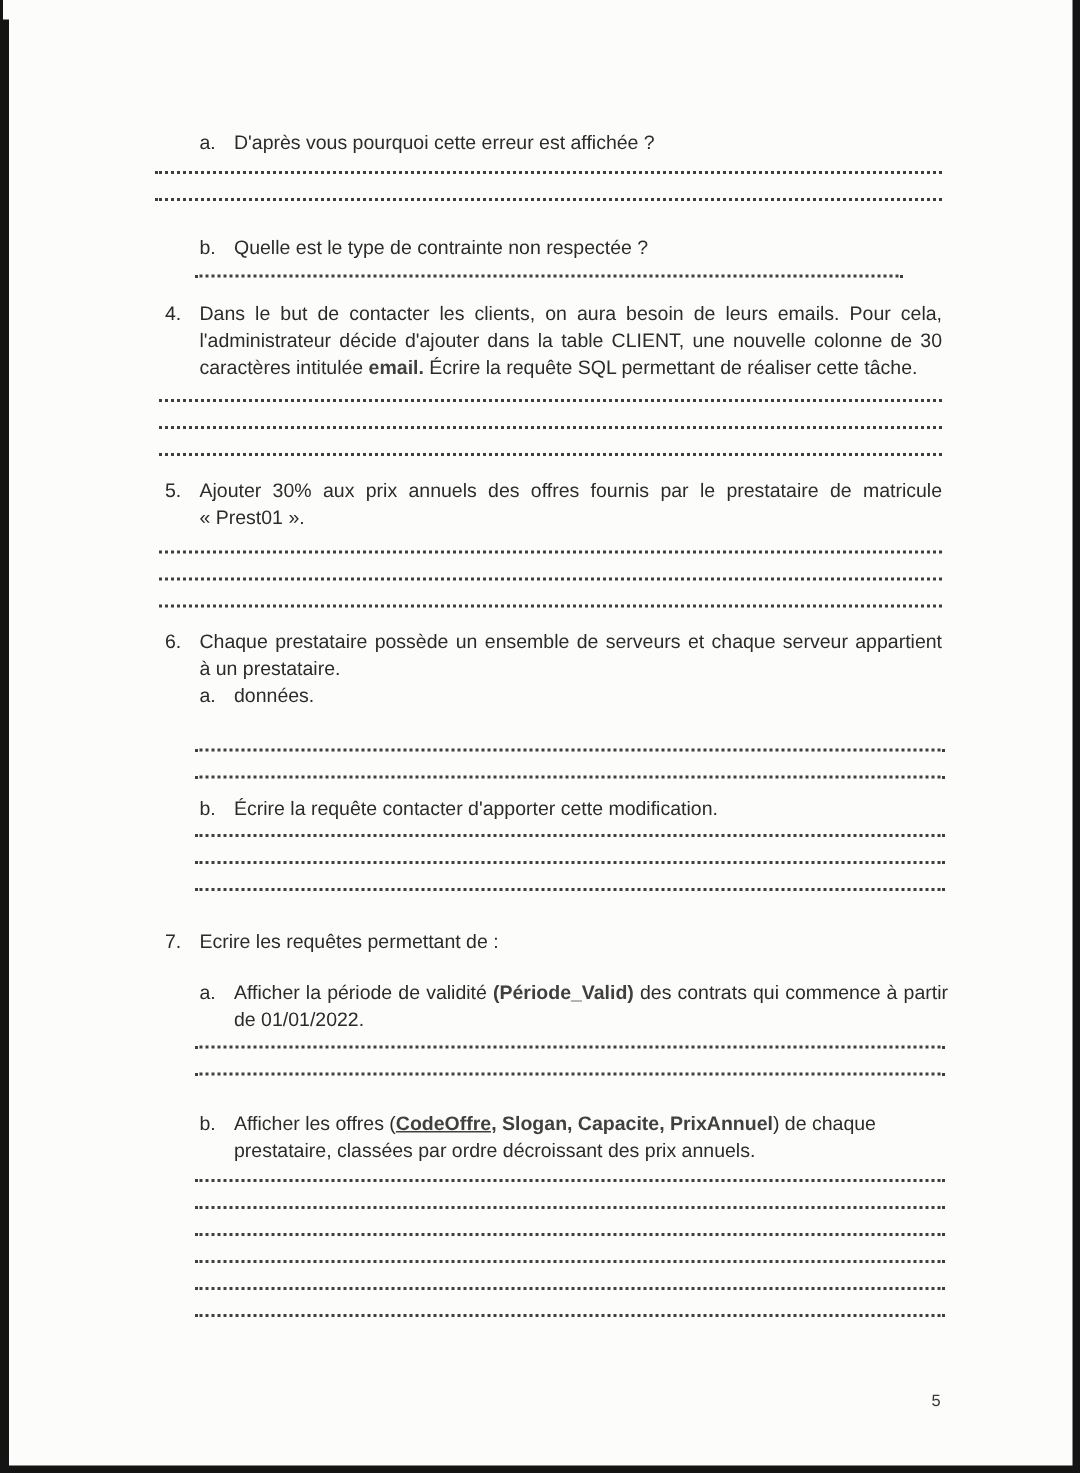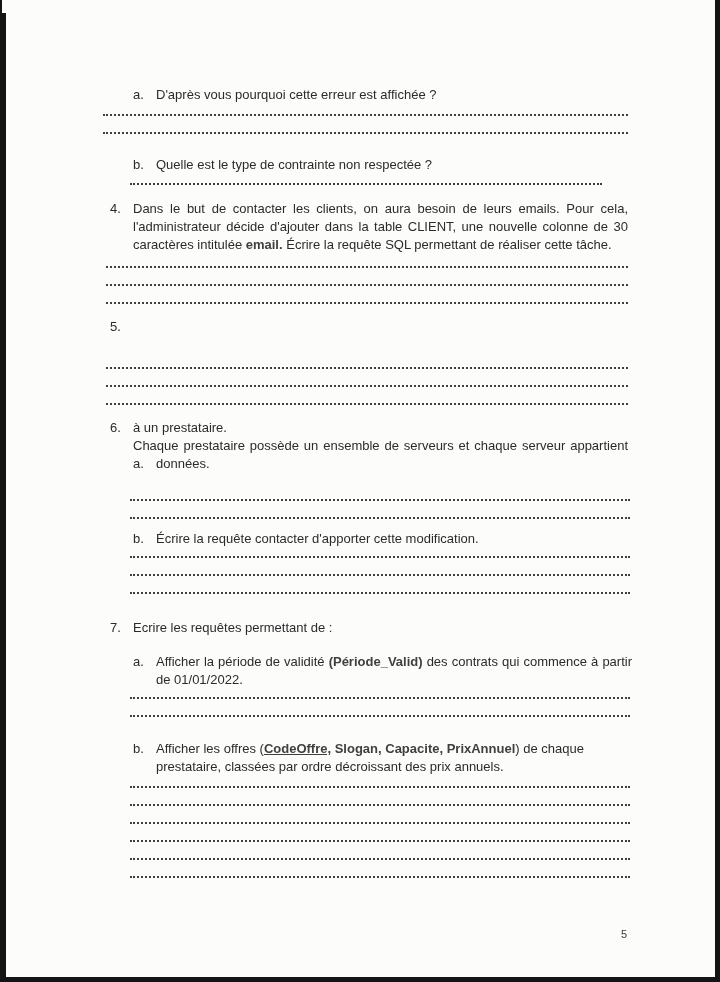--- a/index.html
+++ b/index.html
@@ -71,33 +71,35 @@
   </div>
   <div class="lines" style="top:266px; left:106px; width:522px;">
     <div class="dotline"></div>
     <div class="dotline"></div>
     <div class="dotline"></div>
   </div>
 
   <div class="q" style="top:318px; left:110px; width:518px;">
     <span class="lbl">5.</span>
     <div class="body">
+        <div class="line just"><span>Ajouter 30% aux prix annuels des offres fournis par le prestataire de matricule</span></div>
+        <div class="line"><span>« Prest01 ».</span></div>
       </div>
   </div>
   <div class="lines" style="top:367px; left:106px; width:522px;">
     <div class="dotline"></div>
     <div class="dotline"></div>
     <div class="dotline"></div>
   </div>
 
   <div class="q" style="top:419px; left:110px; width:518px;">
     <span class="lbl">6.</span>
     <div class="body">
+        <div class="line just"><span>Chaque prestataire possède un ensemble de serveurs et chaque serveur appartient</span></div>
         <div class="line"><span>à un prestataire.</span></div>
-        <div class="line just"><span>Chaque prestataire possède un ensemble de serveurs et chaque serveur appartient</span></div>
       </div>
   </div>
 
   <div class="q" style="top:455px; left:133px; width:497px;">
     <span class="lbl">a.</span>
     <div class="body">
         <div class="line"><span>données.</span></div>
       </div>
   </div>
   <div class="lines" style="top:499px; left:130px; width:500px;">

